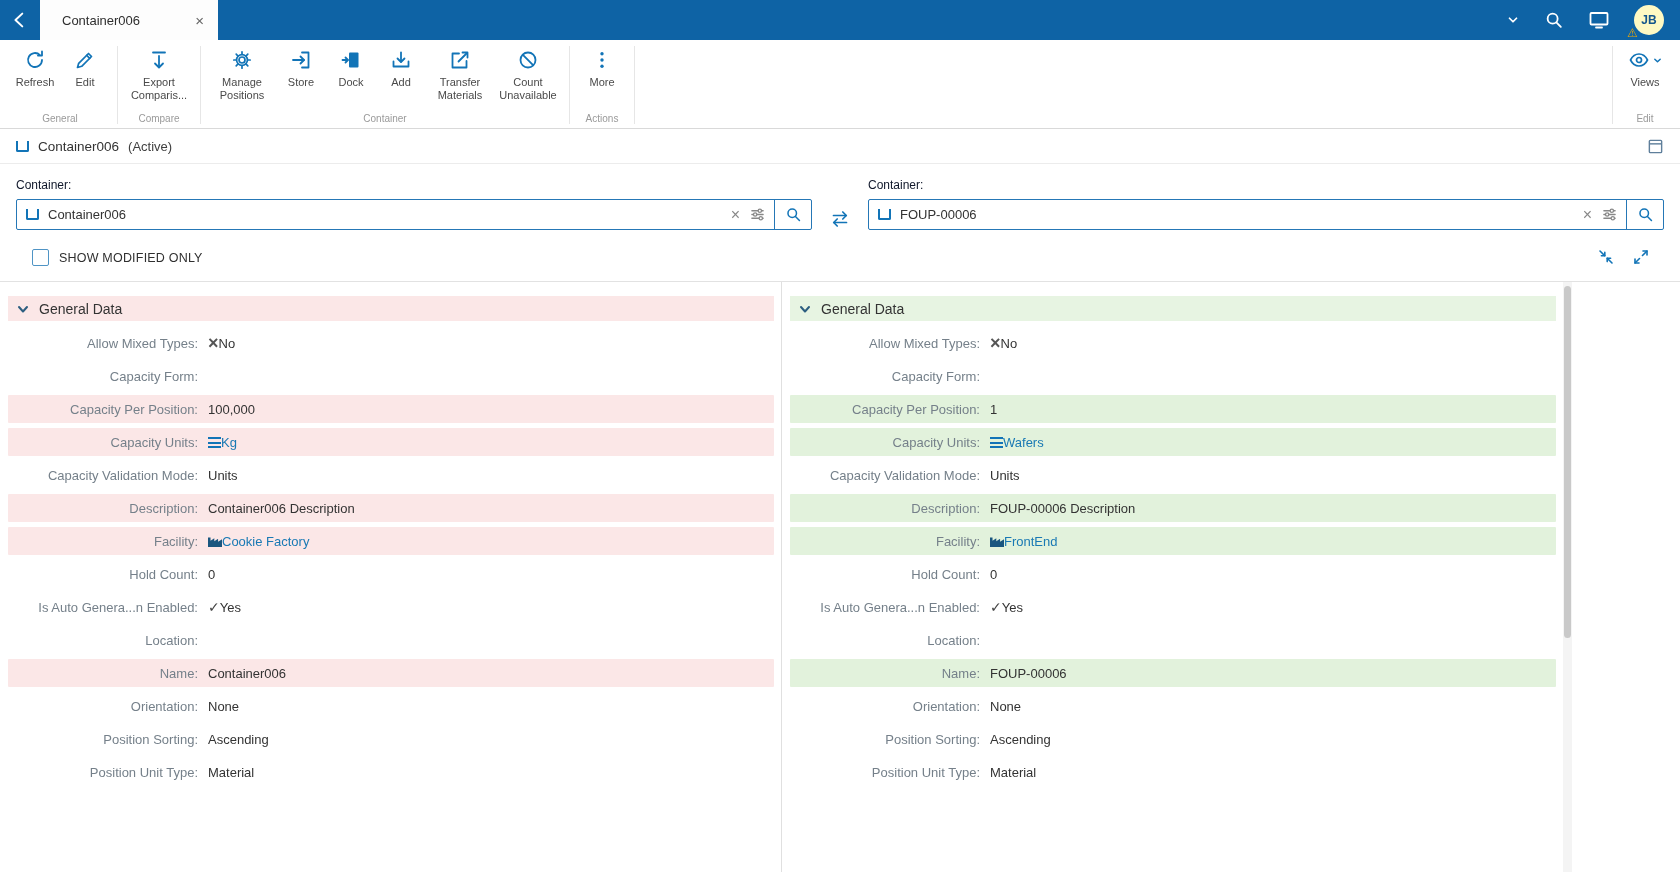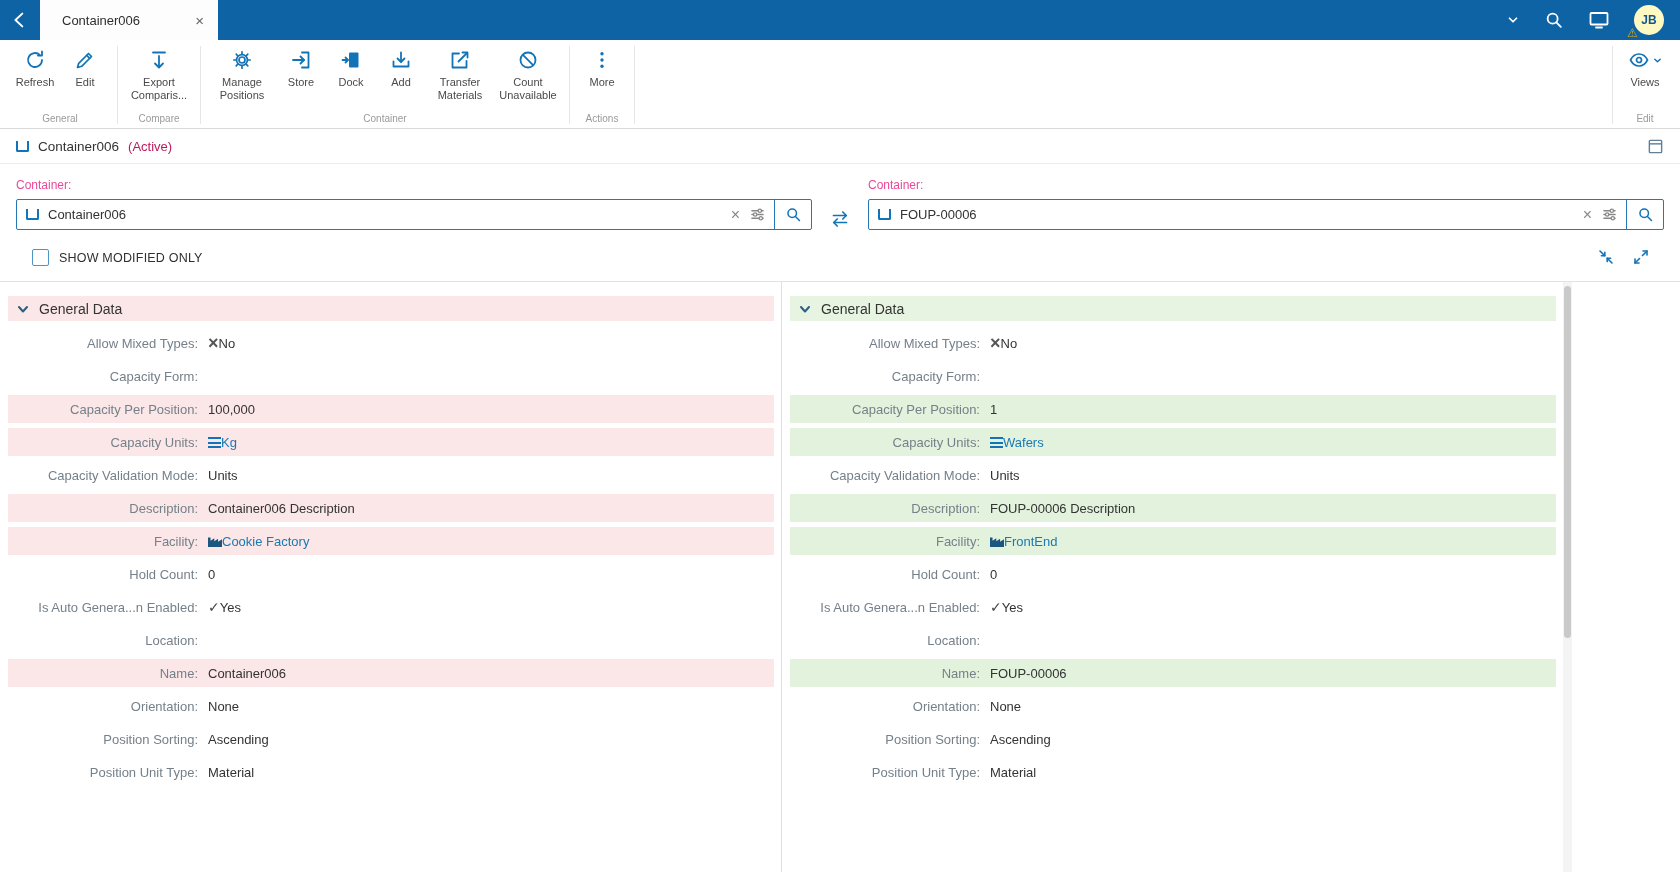--- a/index.html
+++ b/index.html
@@ -36,27 +36,27 @@
   .tb-ico{height:22px;display:flex;align-items:center;justify-content:center;color:var(--icon-blue);}
   .tb-lbl{line-height:1.15;}
   .views-ico-wrap{display:flex;align-items:center;gap:3px;color:var(--icon-blue);}
   .ribbon-right{margin-left:auto;display:flex;}
   svg{display:block;}
 
   
   .entity-header{height:35px;display:flex;align-items:center;gap:9px;padding:0 16px;border-bottom:1px solid #ececec;}
   .container-glyph{width:13px;height:11px;border:2px solid var(--icon-blue);border-top:none;border-radius:0 0 2px 2px;display:inline-block;}
   .entity-title{font-size:13.5px;color:#333;}
-  .entity-status{color:#be185d;}
+  .entity-status{color:#404040;}
   .entity-right{margin-left:auto;color:#5f7f9b;cursor:pointer;}
 
   
   .selectors{display:flex;align-items:flex-start;padding:14px 16px 0;}
   .sel-field{flex:1;}
-  .sel-label{font-size:12px;color:#ec4899;margin-bottom:7px;}
+  .sel-label{font-size:12px;color:#0f172a;margin-bottom:7px;}
   .input-group{display:flex;align-items:center;height:31px;border:1px solid #2577b6;border-radius:2px;background:#fff;}
   .ig-cicon{margin:0 9px 0 9px;flex:none;}
   .ig-value{flex:1;color:#333;font-size:13px;cursor:text;}
   .ig-clear{color:#888;font-size:16px;line-height:1;padding:0 8px;cursor:pointer;}
   .ig-clear::before{content:"×";}
   .ig-tune{padding:0 9px 0 2px;cursor:pointer;color:#888;}
   .ig-search{width:37px;align-self:stretch;border-left:1px solid #2577b6;display:flex;align-items:center;justify-content:center;cursor:pointer;color:var(--icon-blue);}
   .swap-wrap{width:56px;flex:none;display:flex;justify-content:center;padding-top:30px;color:var(--icon-blue);cursor:pointer;}
 
   

